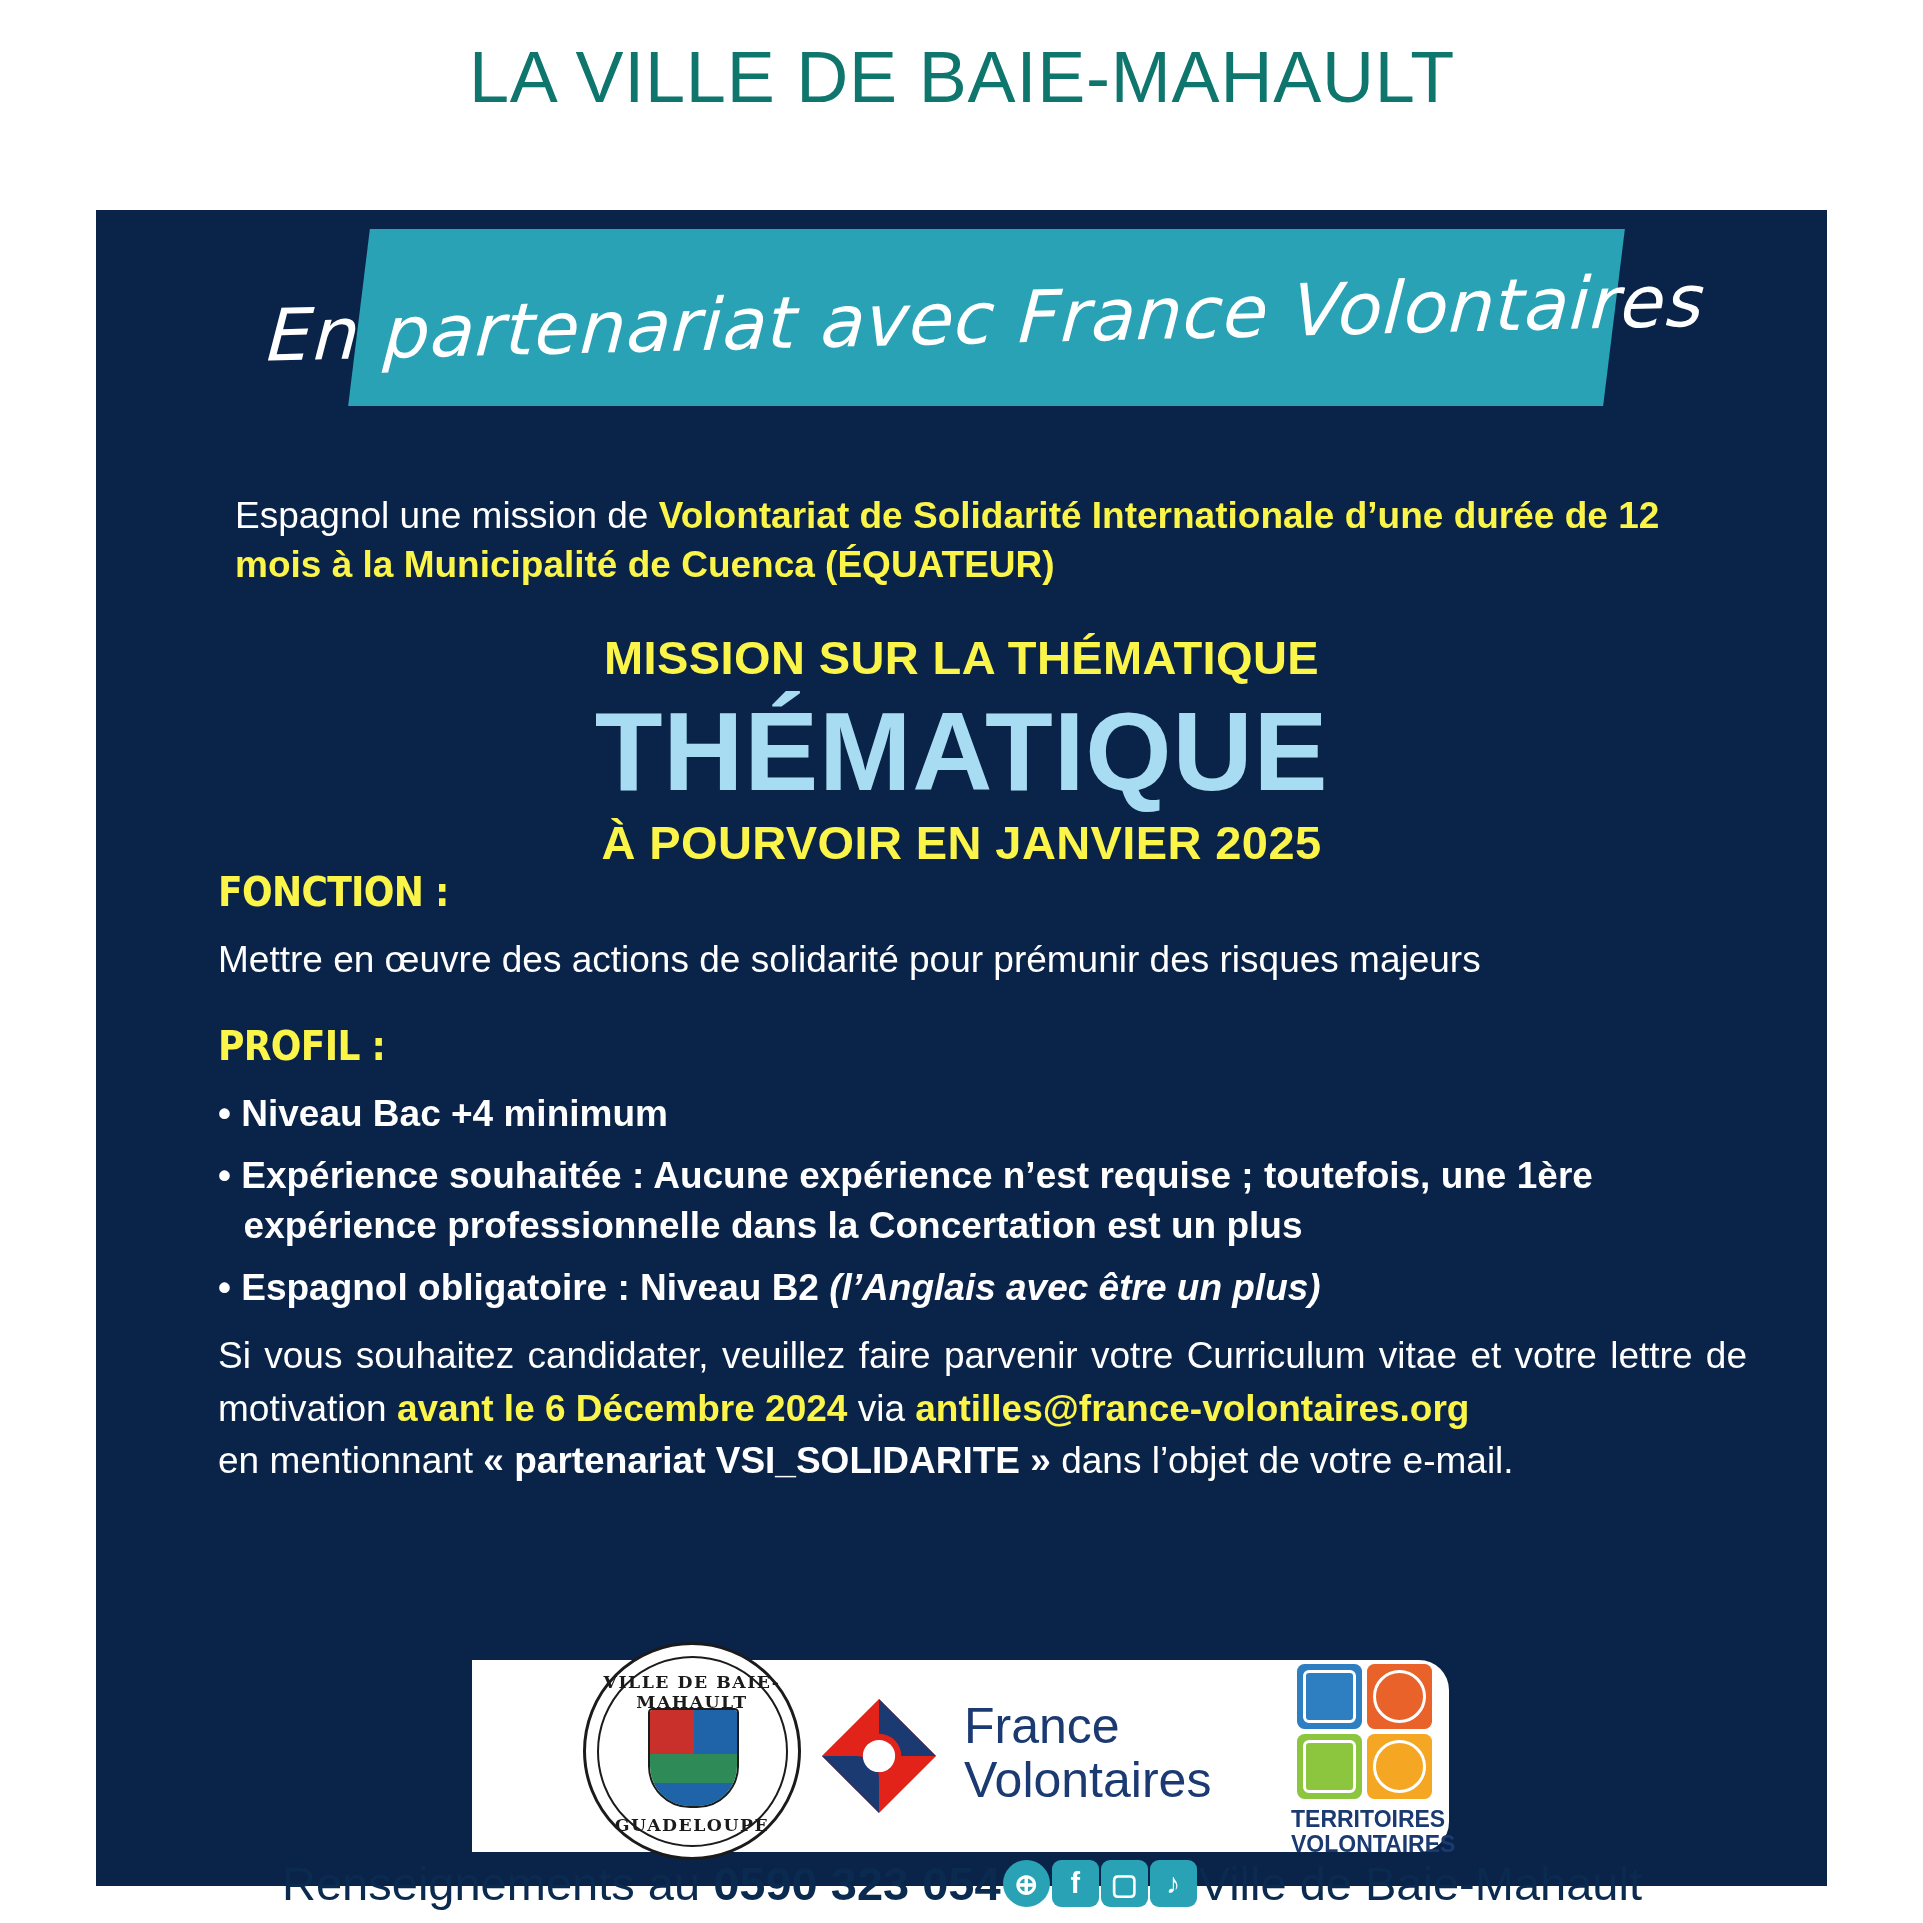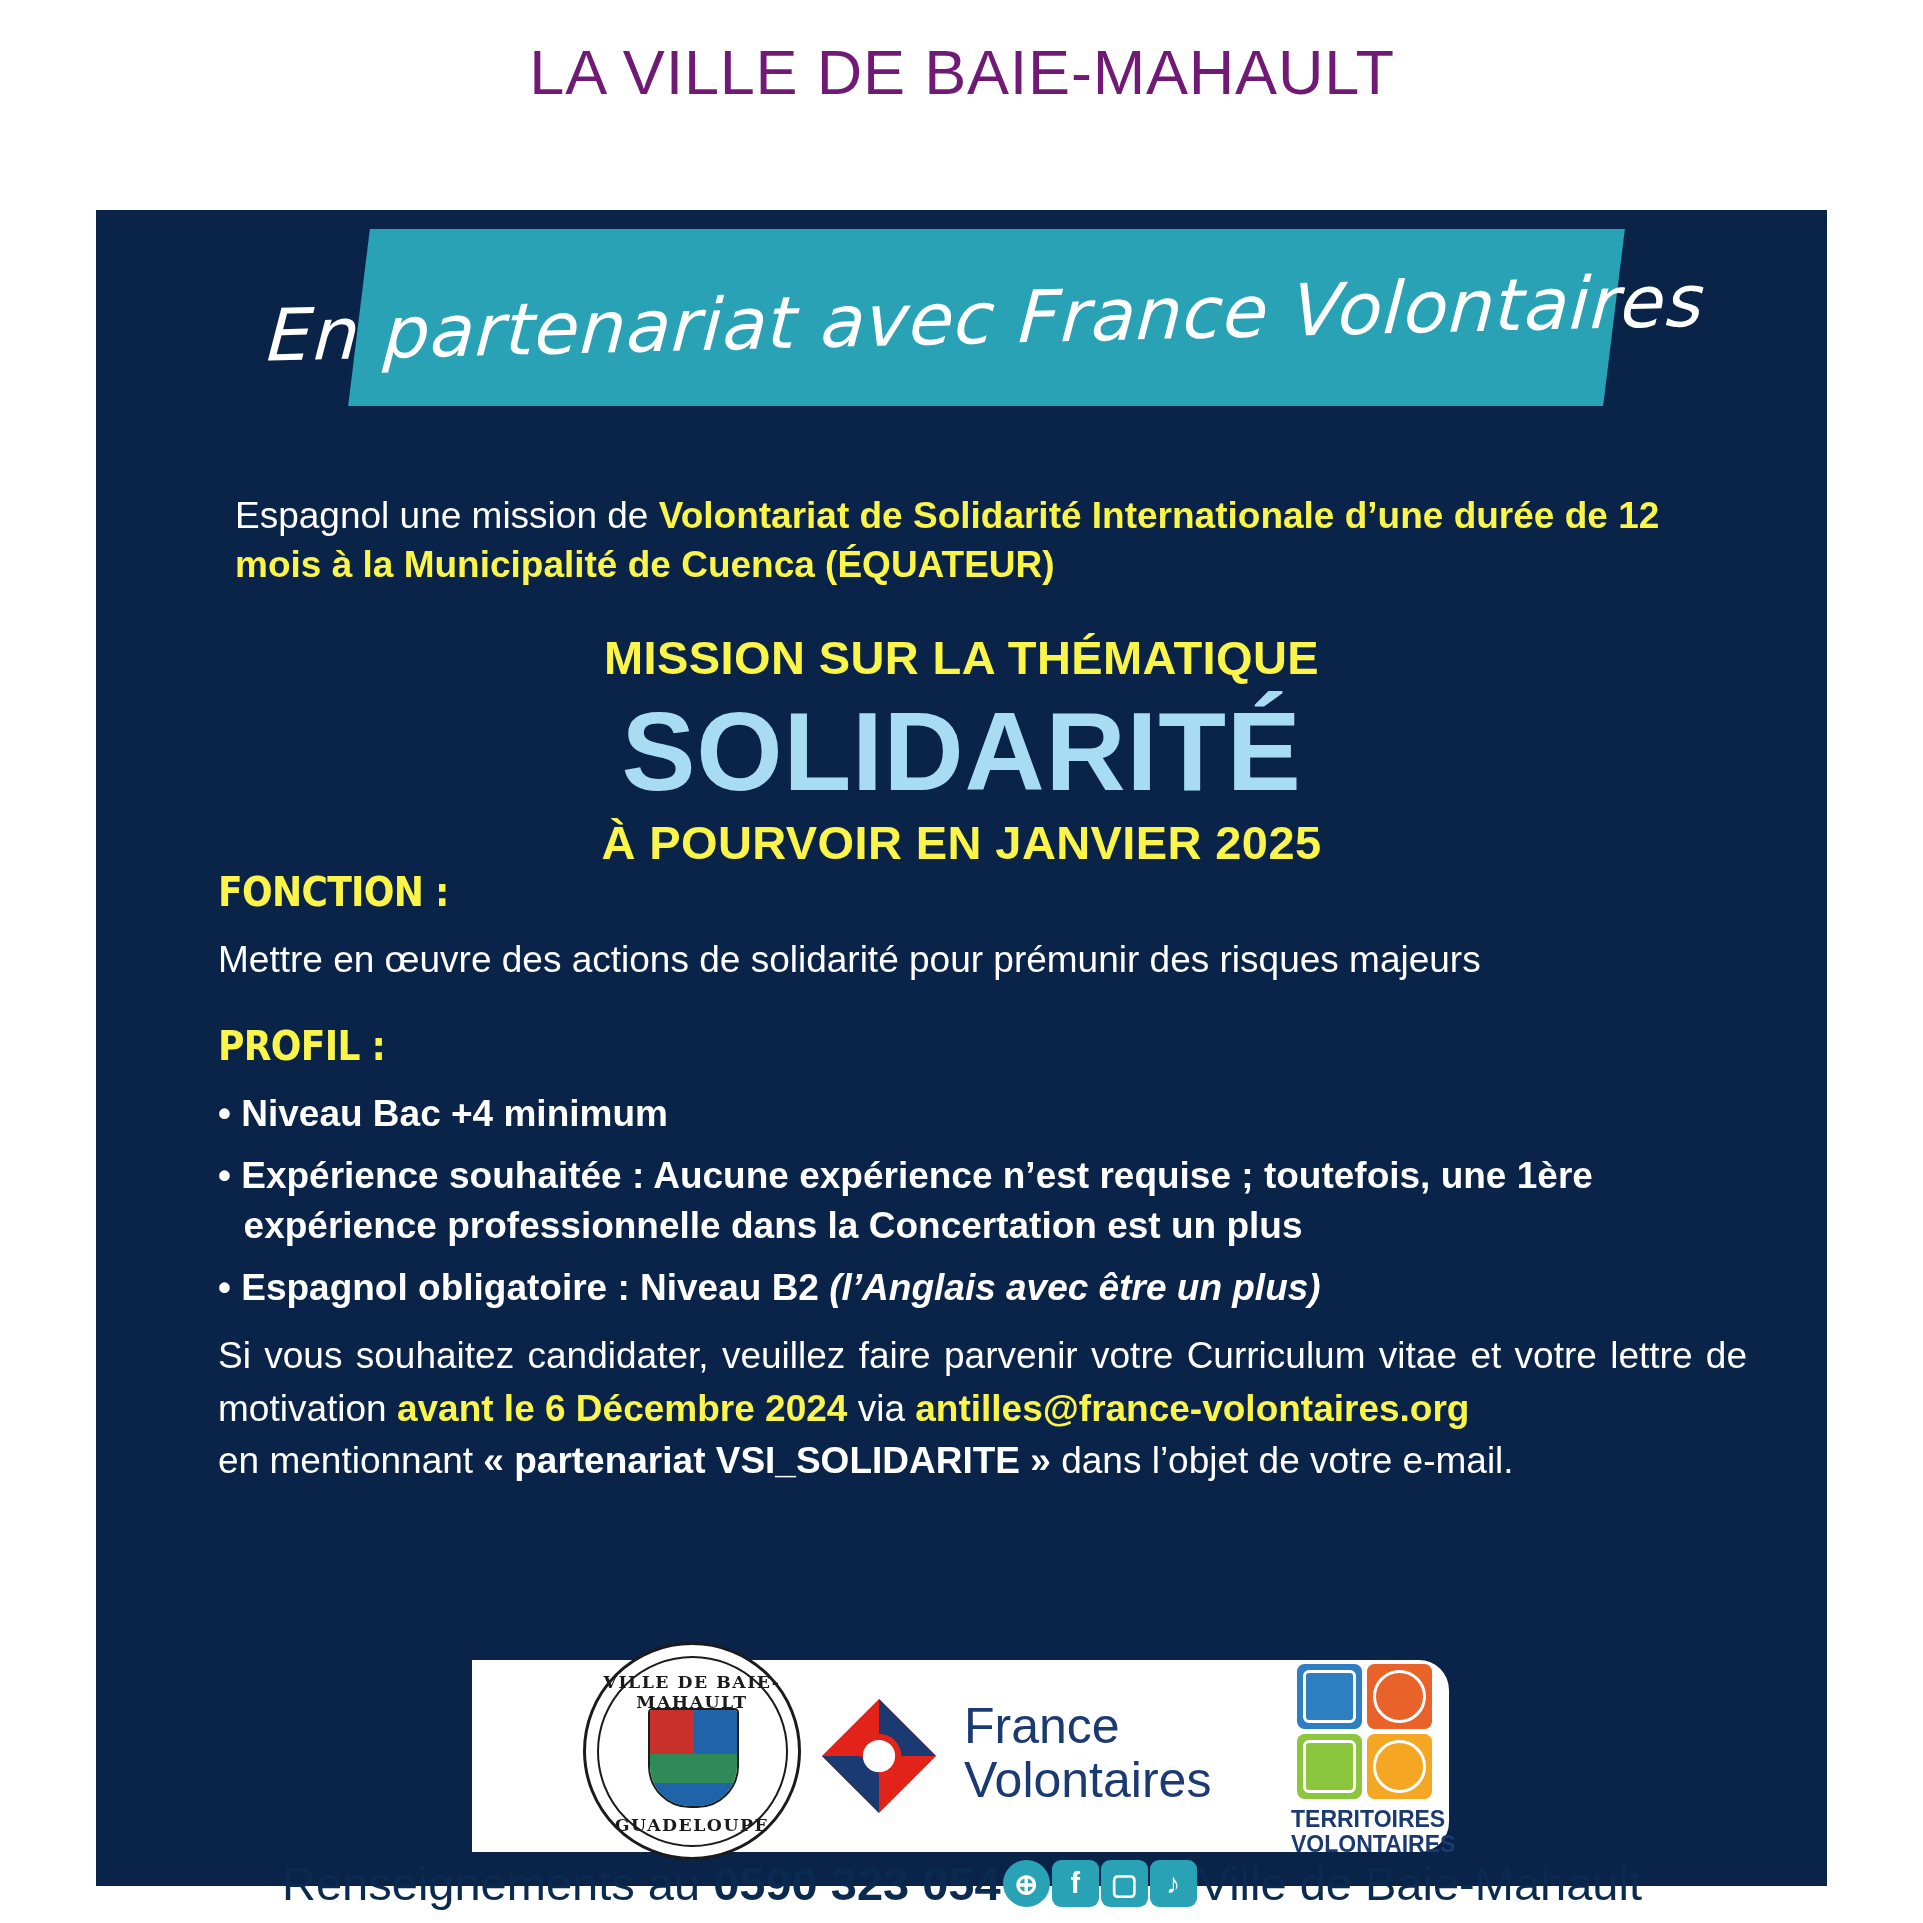--- a/index.html
+++ b/index.html
@@ -16,22 +16,22 @@
     position: relative;
   }
 
   
   .header-title {
     position: absolute;
     top: 36px;
     left: 0;
     width: 1924px;
     text-align: center;
-    color: #701a75;
-    font-size: 63px;
+    color: #0f766e;
+    font-size: 72px;
     font-weight: 400;
     letter-spacing: 0.8px;
     font-family: "Liberation Sans", sans-serif;
     white-space: nowrap;
   }
 
   
   .panel {
     position: absolute;
     top: 210px;
@@ -345,21 +345,21 @@
       <span class="partner-text">En partenariat avec France Volontaires</span>
     </div>
   </div>
 
   <div class="intro">
     <span>Espagnol une mission de </span><span class="hl">Volontariat de Solidarité Internationale d’une durée de 12 mois à la Municipalité de Cuenca (ÉQUATEUR)</span>
   </div>
 
   <div class="mission-wrap">
     <div class="mission-line1">MISSION SUR LA THÉMATIQUE</div>
-    <div class="mission-line2">SOLIDARITÉ</div>
+    <div class="mission-line2">THÉMATIQUE</div>
     <div class="mission-line3">À POURVOIR EN JANVIER 2025</div>
   </div>
 
   <div class="sec-heading" id="fonction-heading">FONCTION :</div>
   <div class="sec-body" id="fonction-body">Mettre en œuvre des actions de solidarité pour prémunir des risques majeurs</div>
 
   <div class="sec-heading" id="profil-heading">PROFIL :</div>
   <div class="sec-body" id="profil-list">
     <span class="bullet-item">• Niveau Bac +4 minimum</span>
     <span class="bullet-item">• Expérience souhaitée : Aucune expérience n’est requise ; toutefois, une 1ère expérience professionnelle dans la Concertation est un plus</span>

